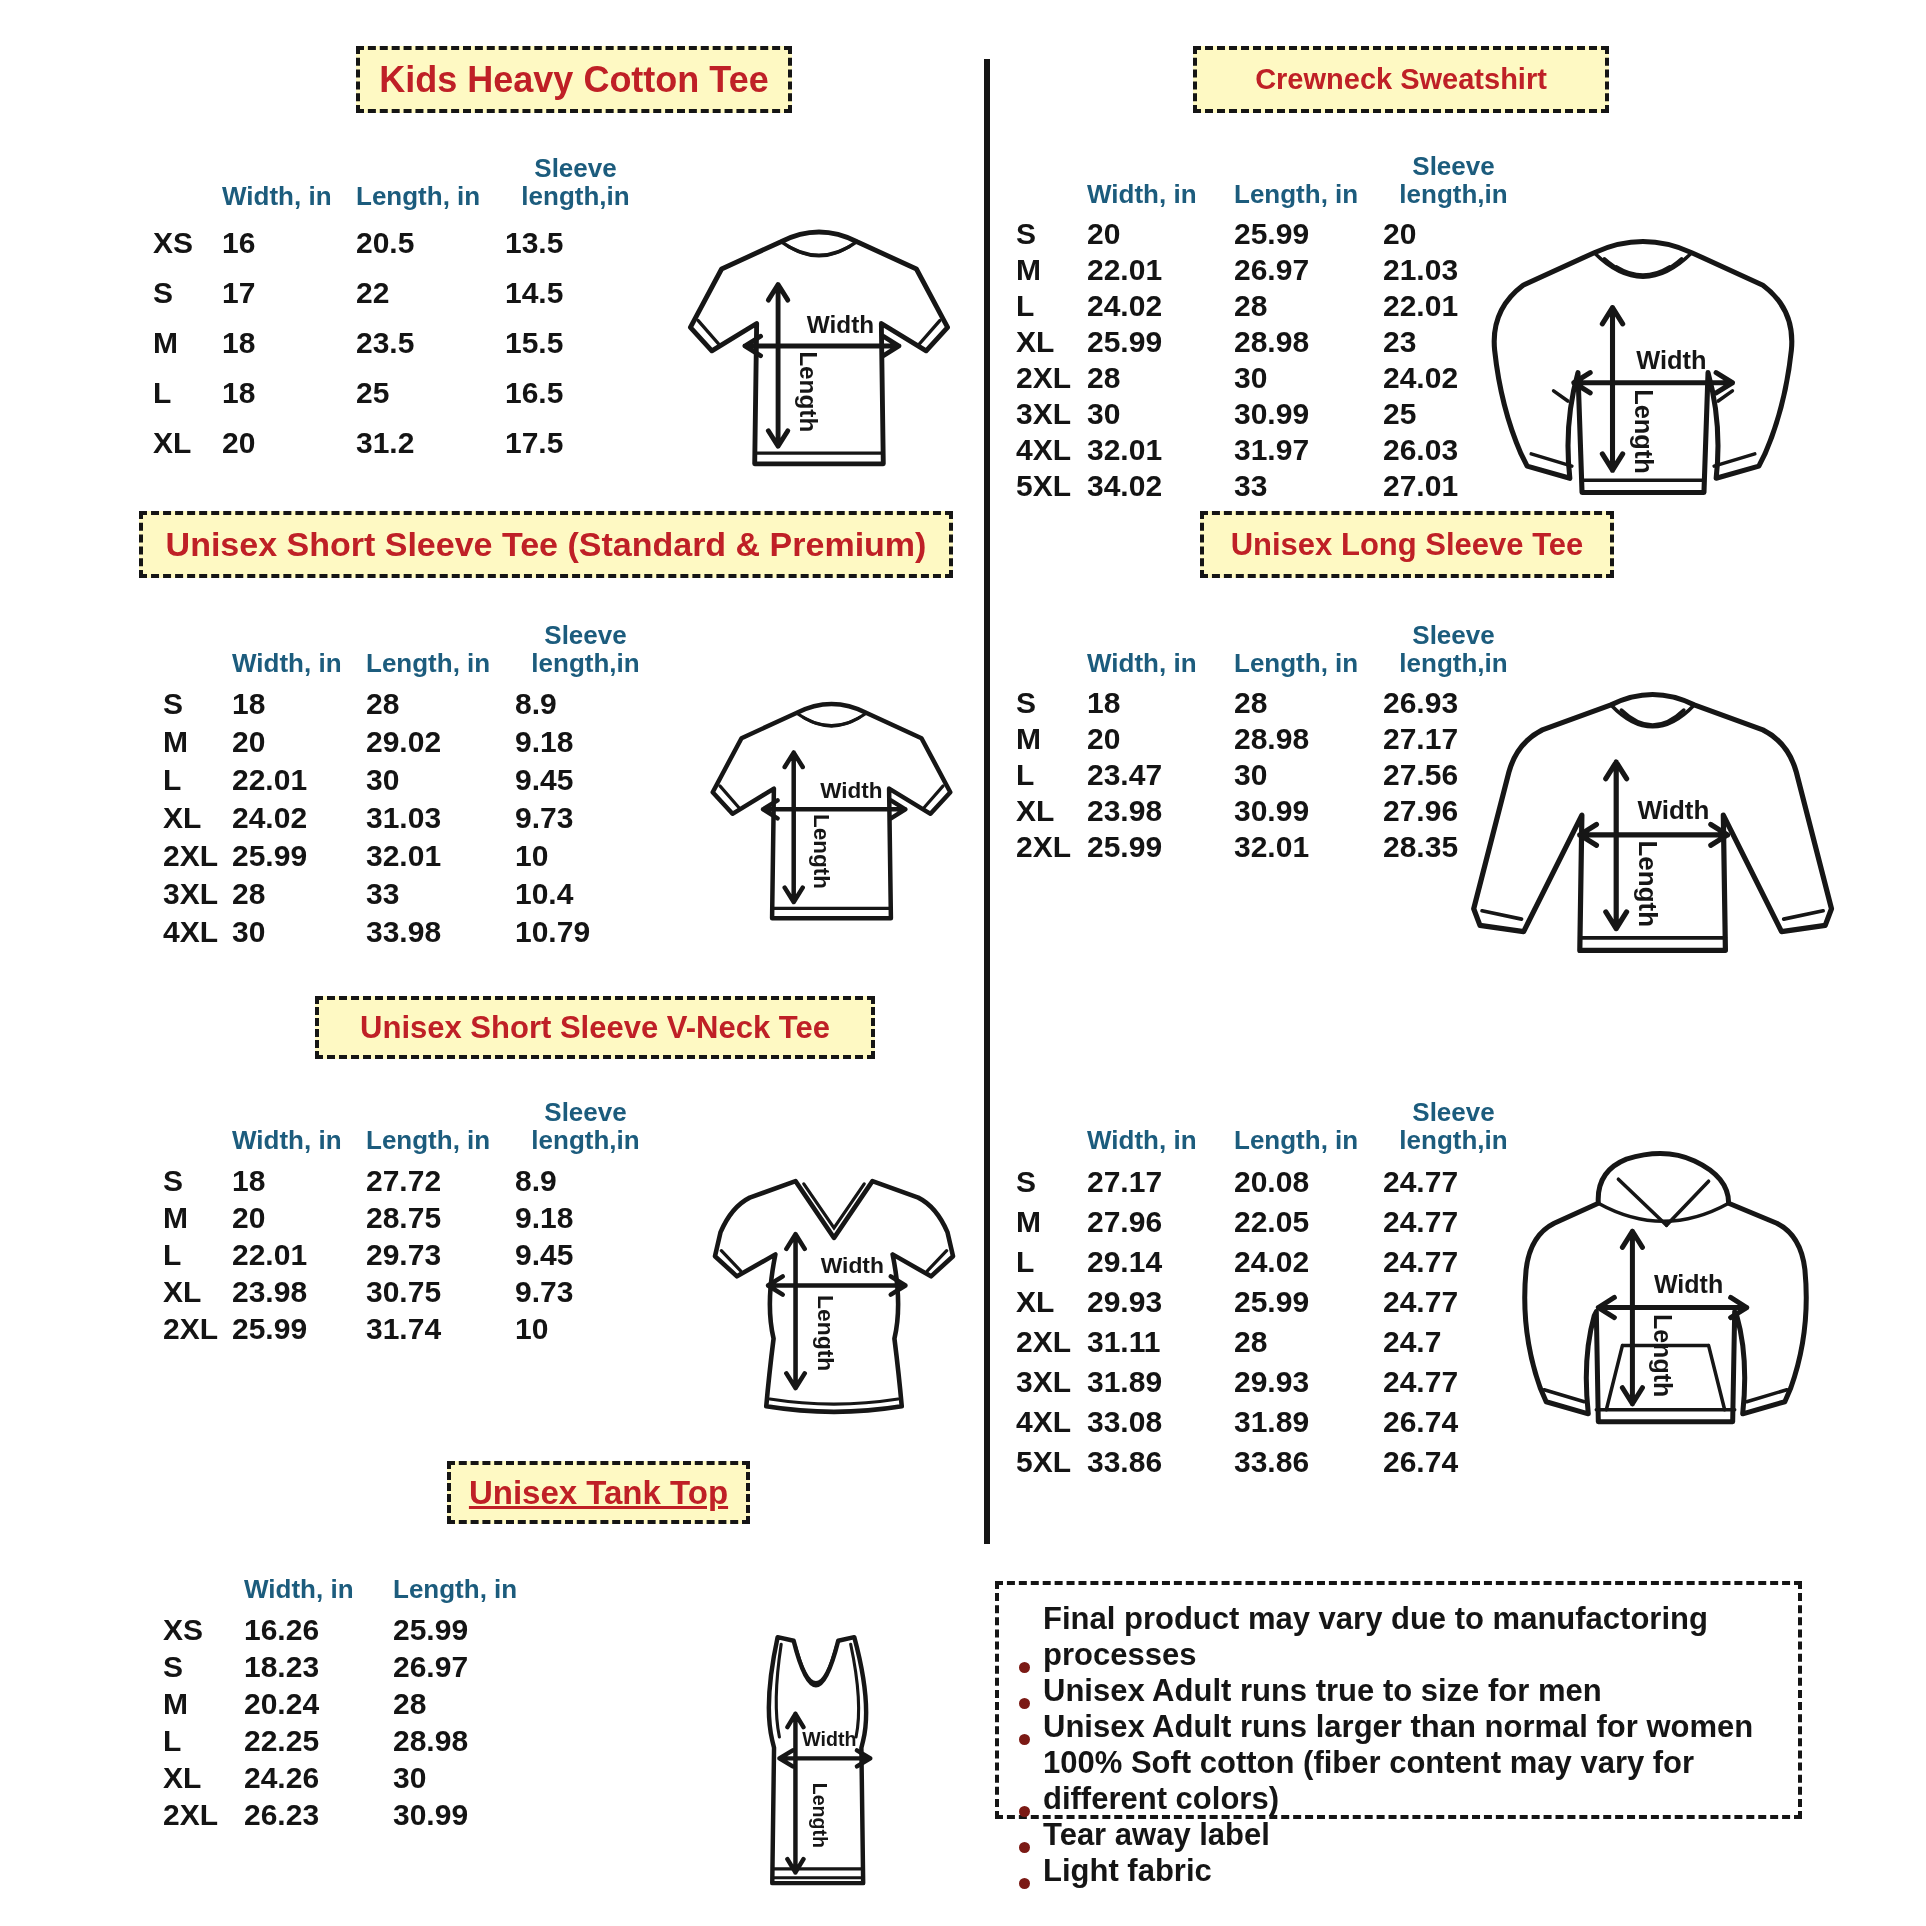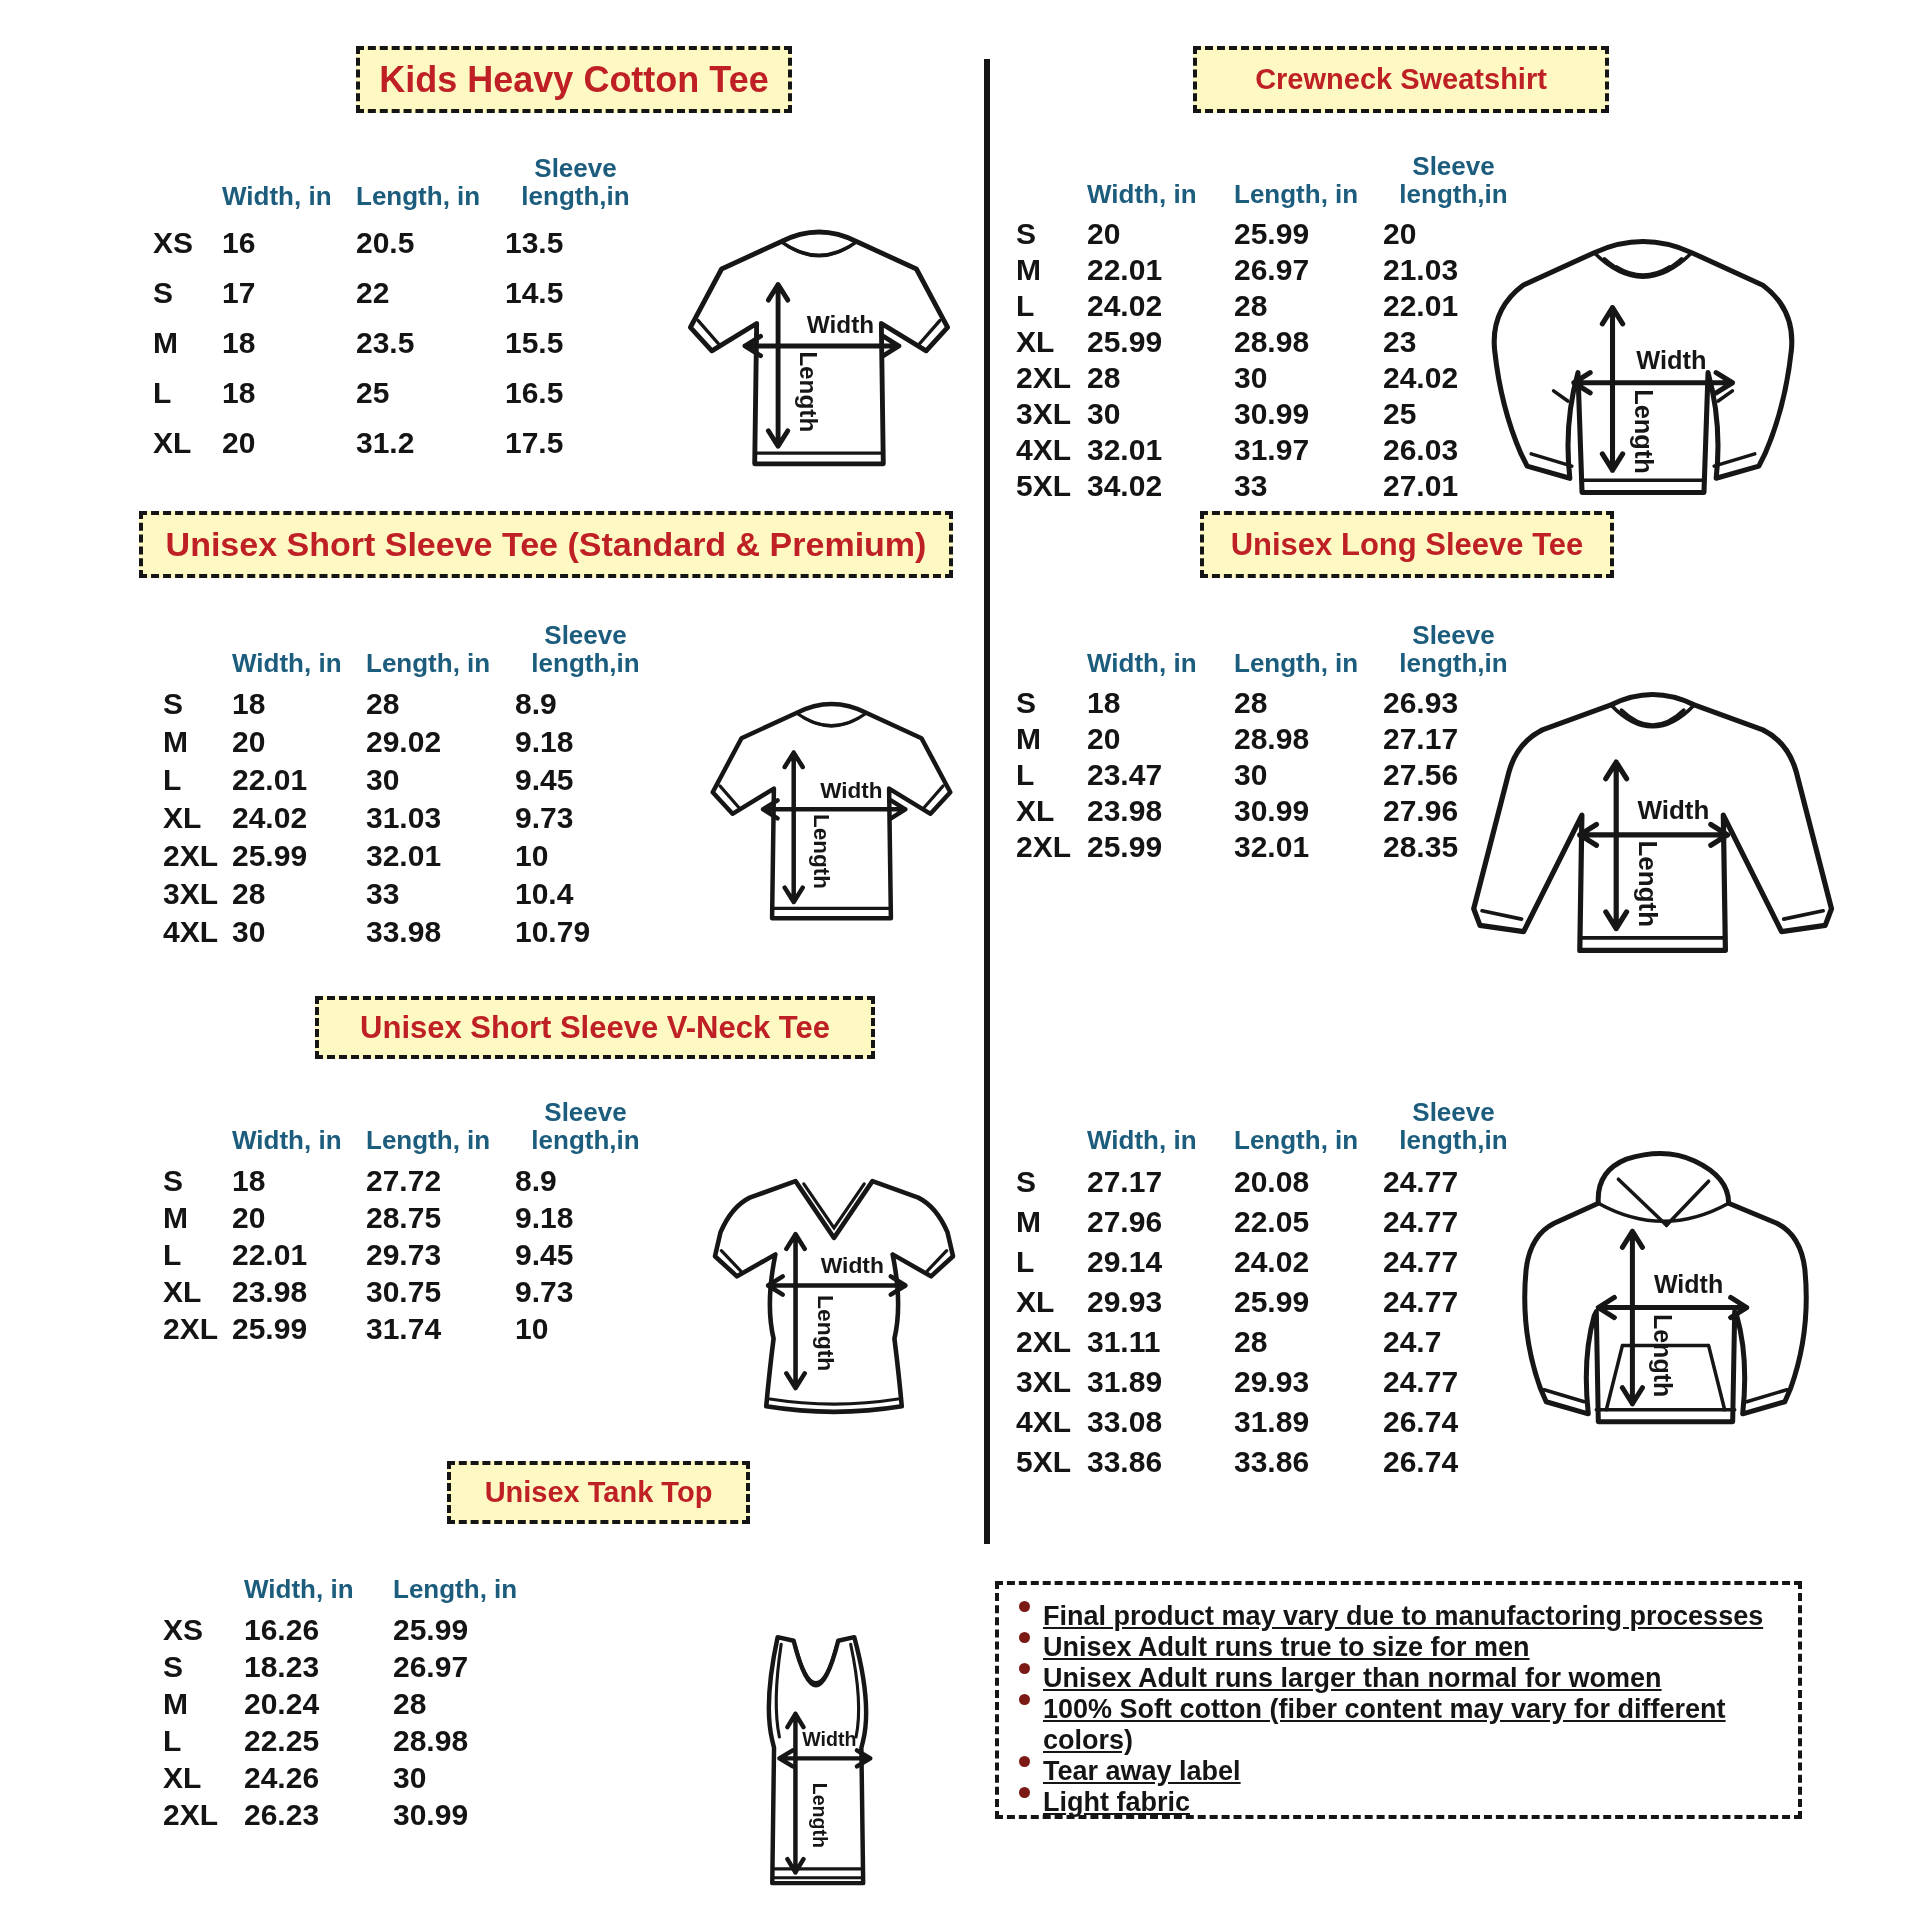--- a/index.html
+++ b/index.html
@@ -19,21 +19,21 @@
   .td{padding-left:4px;}
   .gsvg{position:absolute;}
   .garment{fill:#ffffff;stroke:#161616;stroke-width:5;stroke-linejoin:round;stroke-linecap:round;}
   .detail{fill:none;stroke:#161616;stroke-width:3.5;stroke-linecap:round;}
   .arrow{fill:none;stroke:#161616;stroke-width:5;stroke-linecap:round;stroke-linejoin:round;}
   .gsvg text{font-weight:bold;font-size:25px;fill:#161616;text-anchor:middle;
              font-family:"Liberation Sans",sans-serif;}
   .gsvg text.small{font-size:22px;}
   .notes-box{position:absolute;border:4px dashed #151515;box-sizing:border-box;background:#fff;
              padding:16px 20px;display:flex;flex-direction:column;justify-content:space-around;}
-  .note-item{display:flex;align-items:flex-start;font-weight:bold;color:#151515;font-size:27px;text-decoration:underline;}
+  .note-item{display:flex;align-items:flex-end;font-weight:bold;color:#151515;font-size:31px;}
   .bullet{width:11px;height:11px;border-radius:50%;background:#7b1a15;margin-right:13px;flex:0 0 auto;}
 </style>
 </head>
 <body>
 
 <div id="canvas">
 
   <div class="divider" style="left:984px;top:59px;width:6px;height:1485px;"></div>
 
   <div class="title-box" style="left:356px;top:46px;width:436px;height:67px;font-size:36px;">
@@ -202,21 +202,21 @@
     <path class="detail" d="M137,49 L170,97 L203,49"></path>
     <path class="detail" d="M100,284 Q170,295 240,284"></path>
     <path class="detail" d="M47,122 L68,144"></path>
     <path class="detail" d="M293,122 L272,144"></path>
     <path class="arrow" d="M128,104 L128,272 M118,120 L128,104 L138,120 M118,256 L128,272 L138,256"></path>
     <path class="arrow" d="M98,160 L248,160 M114,150 L98,160 L114,170 M232,150 L248,160 L232,170"></path>
     <text x="190" y="146">Width</text>
     <text x="152" y="212" transform="rotate(90 152 212)">Length</text>
   </svg>
 
-  <div class="title-box" style="left:447px;top:1461px;width:303px;height:63px;font-size:29px;">
+  <div class="title-box" style="left:447px;top:1461px;width:303px;height:63px;font-size:33px;text-decoration:underline;">
     <span>Unisex Tank Top</span>
   </div>
   <div class="size-table" style="left:149px;top:1530px;--cols:91px 149px 158px;--rowh:37px;--headh:81px;">
       <div class="trow thead">
         <div class="th"></div>
         <div class="th c0">Width, in</div>
         <div class="th c1">Length, in</div>
       </div>
       <div class="trow">
         <div class="size">XS</div>

